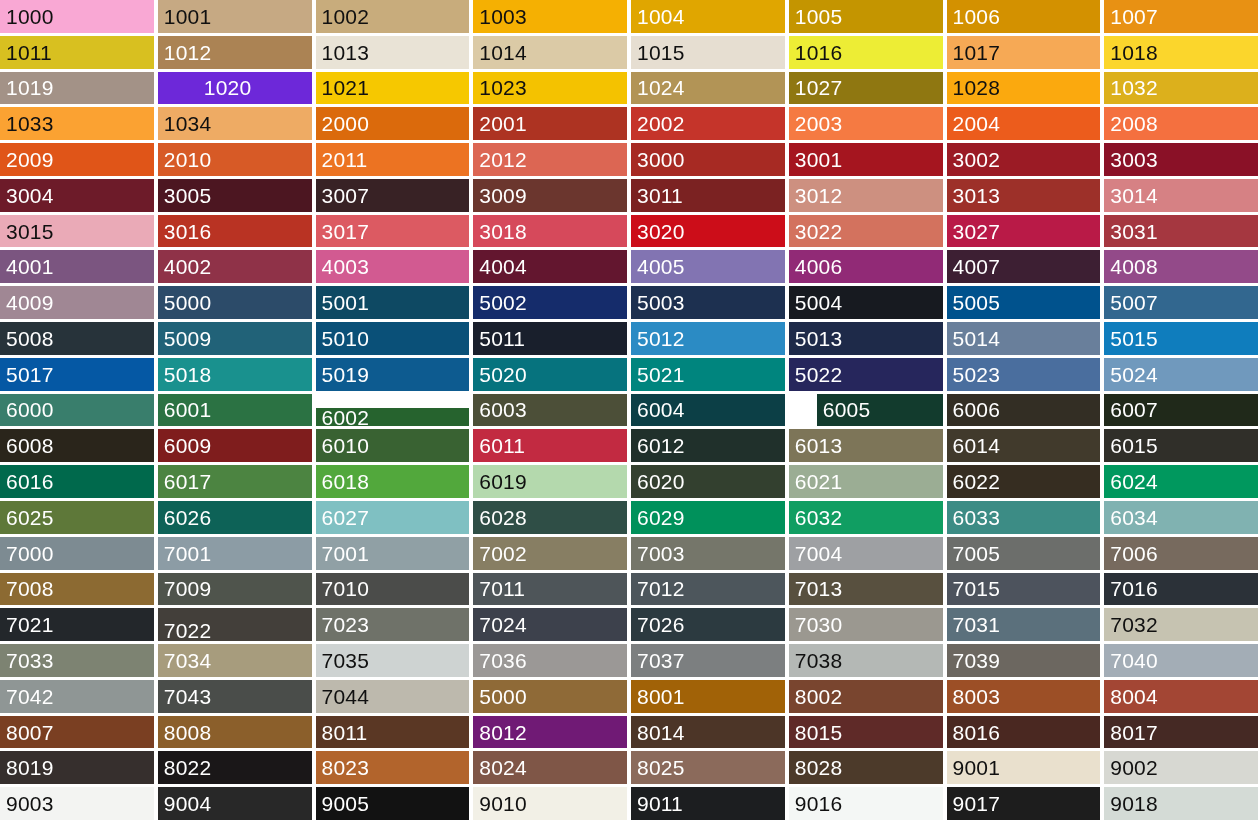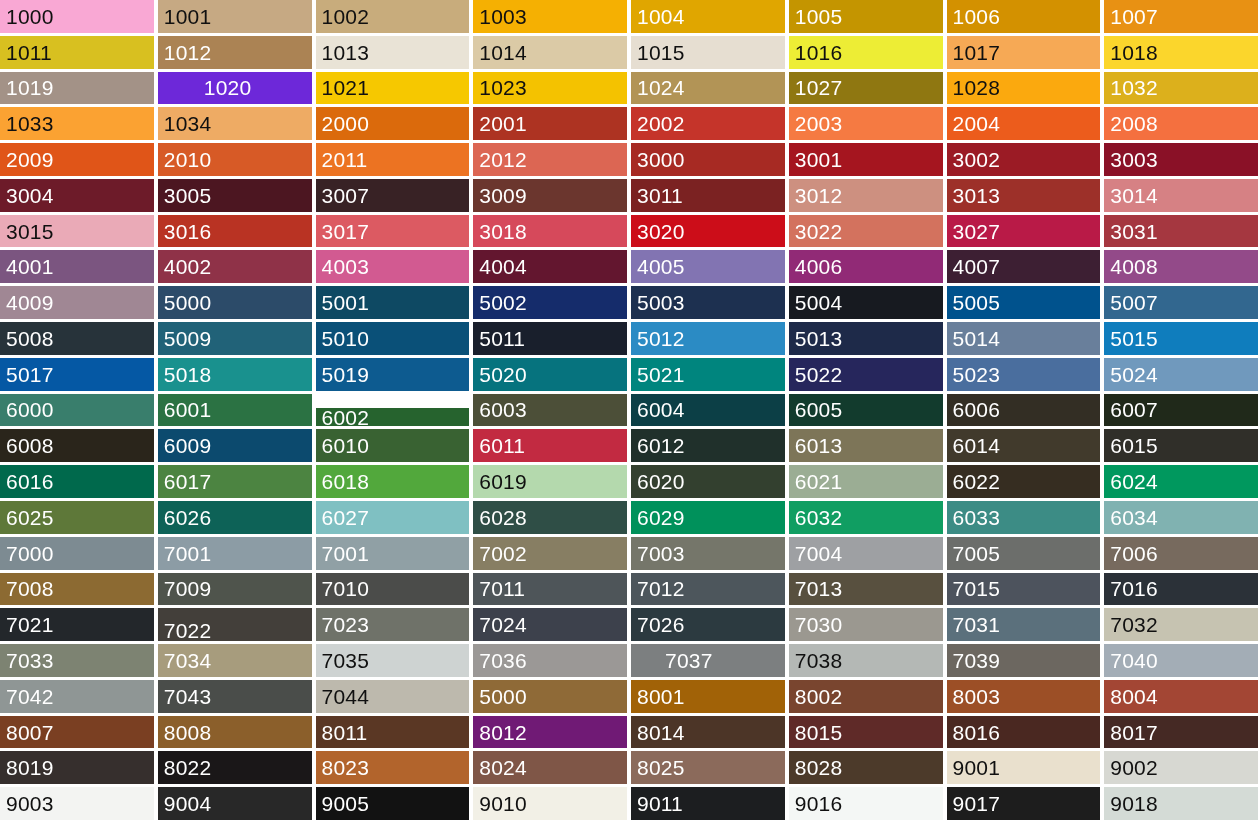--- a/index.html
+++ b/index.html
@@ -320,33 +320,33 @@
     </div>
     <div class="swatch" style="background: rgb(38, 99, 46); margin-top: 14px;">
       <span class="swatch-label light-text">6002</span>
     </div>
     <div class="swatch" style="background: rgb(76, 79, 56);">
       <span class="swatch-label light-text">6003</span>
     </div>
     <div class="swatch" style="background: rgb(12, 63, 70);">
       <span class="swatch-label light-text">6004</span>
     </div>
-    <div class="swatch" style="background: rgb(18, 59, 45);">
+    <div class="swatch" style="background: rgb(18, 59, 45); margin-left: 28px;">
       <span class="swatch-label light-text">6005</span>
     </div>
     <div class="swatch" style="background: rgb(51, 46, 36);">
       <span class="swatch-label light-text">6006</span>
     </div>
     <div class="swatch" style="background: rgb(32, 41, 26);">
       <span class="swatch-label light-text">6007</span>
     </div>
     <div class="swatch" style="background: rgb(42, 37, 27);">
       <span class="swatch-label light-text">6008</span>
     </div>
-    <div class="swatch" style="background: #0c4a6e; align-items: center;">
+    <div class="swatch" style="background: #7f1d1d; align-items: center;">
       <span class="swatch-label light-text">6009</span>
     </div>
     <div class="swatch" style="background: rgb(57, 98, 50);">
       <span class="swatch-label light-text">6010</span>
     </div>
     <div class="swatch" style="background: rgb(194, 42, 65);">
       <span class="swatch-label light-text">6011</span>
     </div>
     <div class="swatch" style="background: rgb(32, 48, 43);">
       <span class="swatch-label light-text">6012</span>
@@ -485,21 +485,21 @@
     </div>
     <div class="swatch" style="background: rgb(167, 156, 125);">
       <span class="swatch-label light-text">7034</span>
     </div>
     <div class="swatch" style="background: rgb(206, 211, 210);">
       <span class="swatch-label dark-text">7035</span>
     </div>
     <div class="swatch" style="background: rgb(155, 152, 150);">
       <span class="swatch-label light-text">7036</span>
     </div>
-    <div class="swatch" style="background: rgb(124, 127, 128); padding-left: 28px;">
+    <div class="swatch" style="background: rgb(124, 127, 128);">
       <span class="swatch-label light-text">7037</span>
     </div>
     <div class="swatch" style="background: rgb(180, 184, 181);">
       <span class="swatch-label dark-text">7038</span>
     </div>
     <div class="swatch" style="background: rgb(108, 103, 96);">
       <span class="swatch-label light-text">7039</span>
     </div>
     <div class="swatch" style="background: rgb(163, 173, 182);">
       <span class="swatch-label light-text">7040</span>

